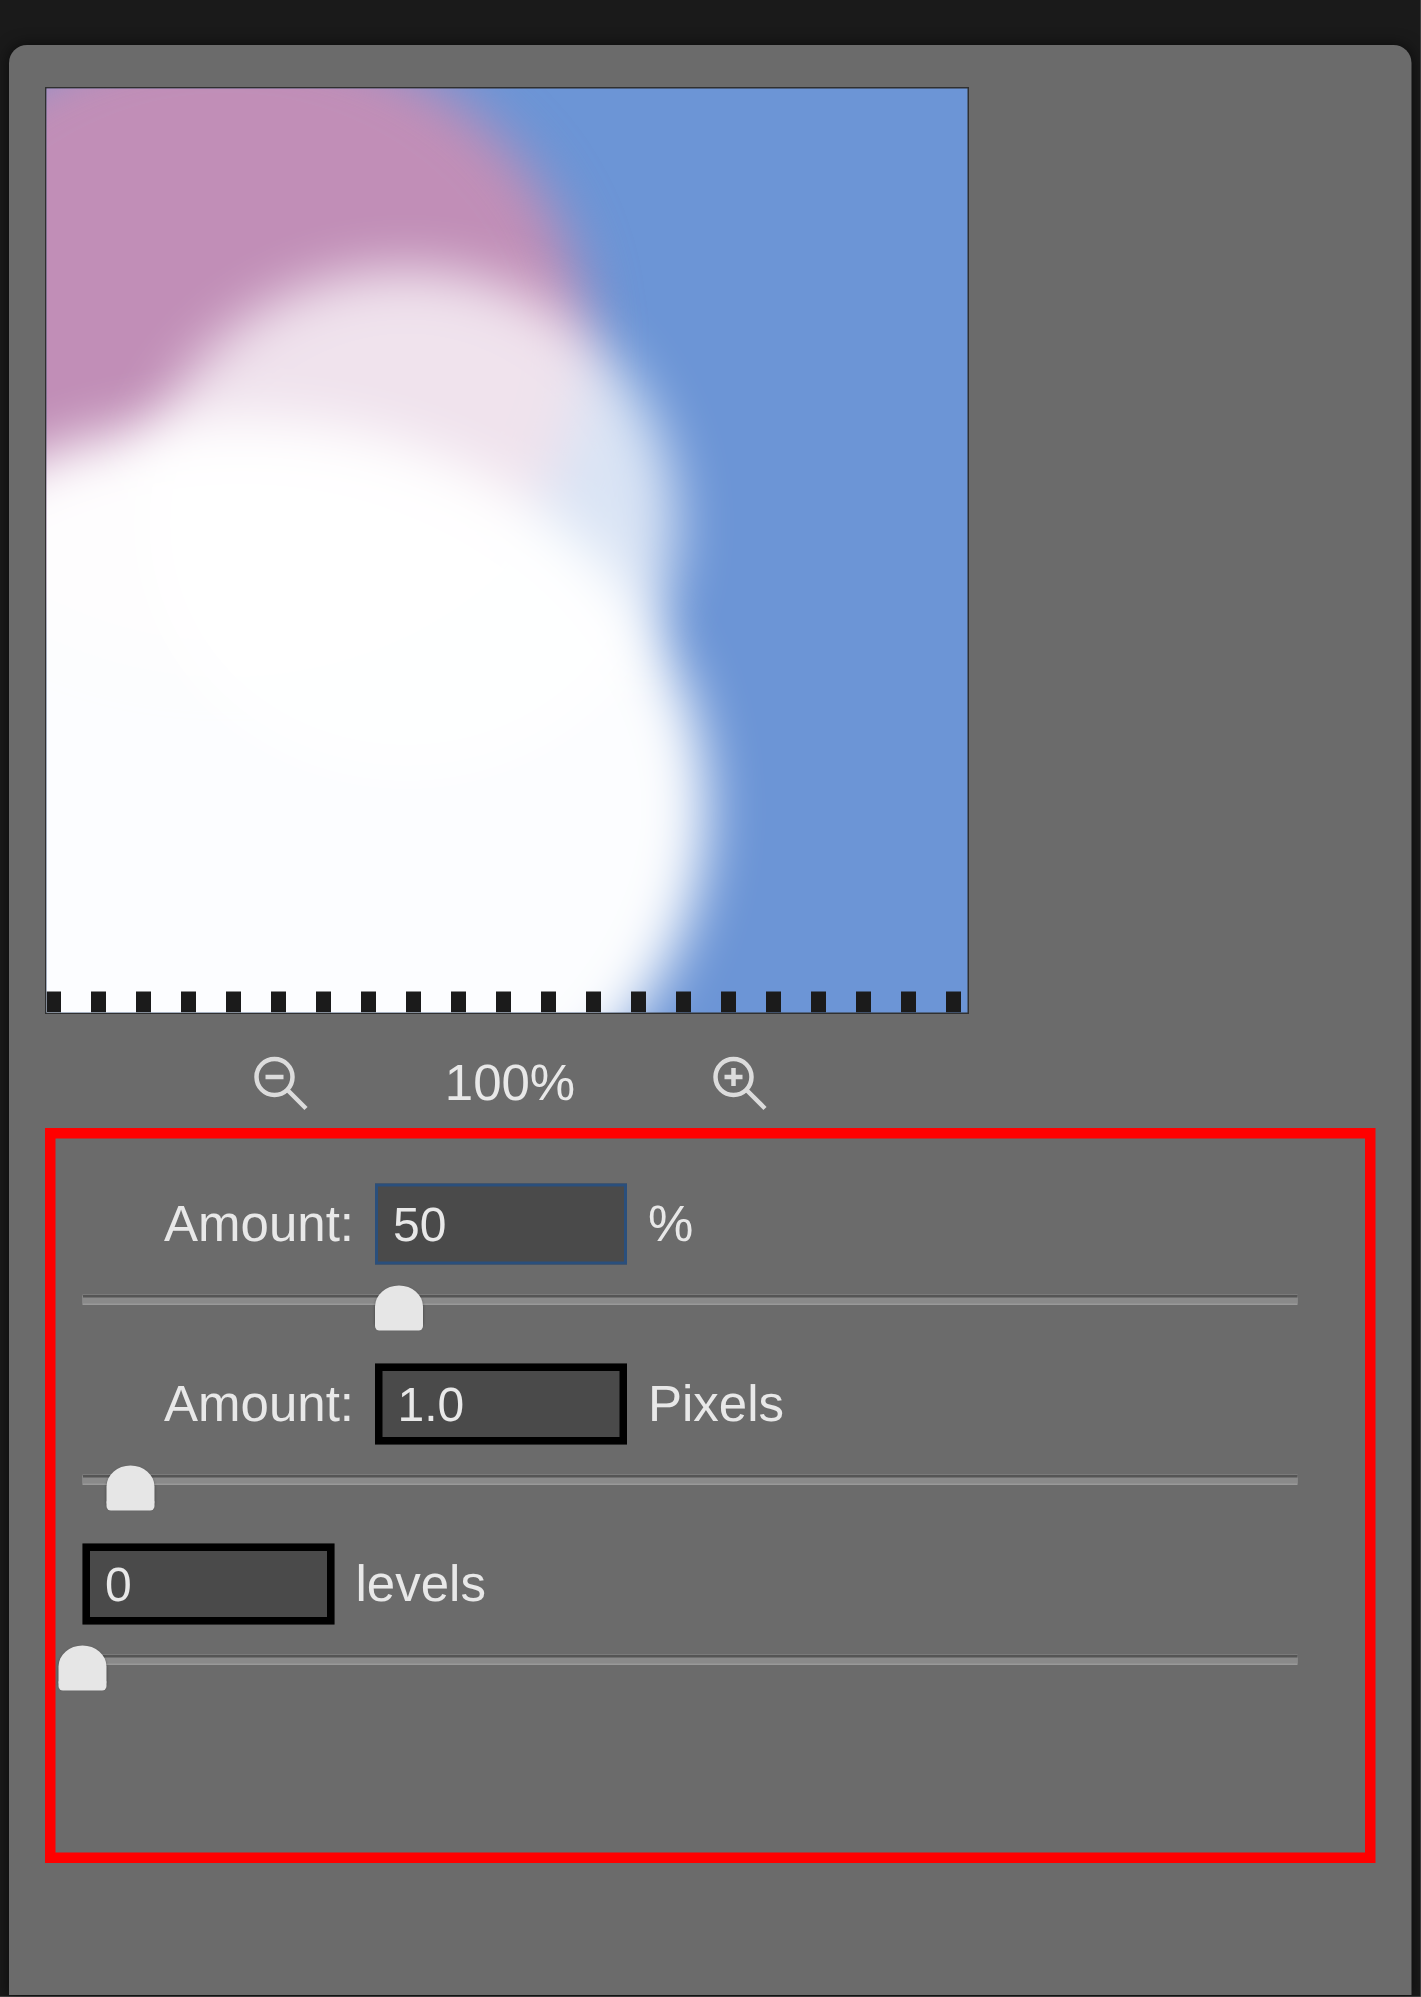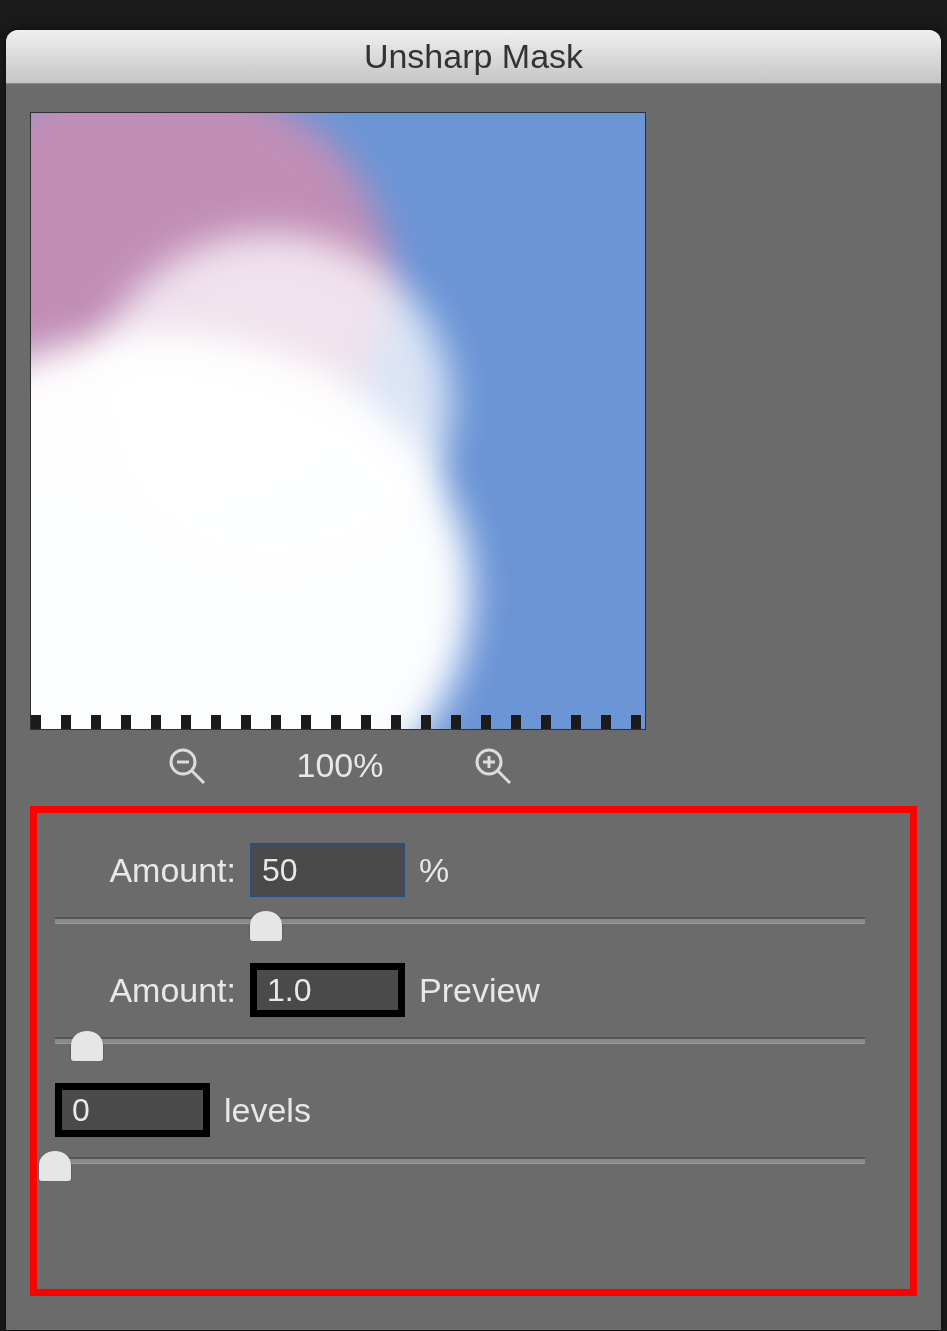--- a/index.html
+++ b/index.html
@@ -47,20 +47,21 @@
     overflow: hidden;
     border: 1px solid #303030;
   }
   .cloud {
     position: absolute;
     border-radius: 50%;
     filter: blur(18px);
   }
   .zoom-row {
     display: flex;
+    align-items: center;
     justify-content: center;
     gap: 90px;
     color: #e8e8e8;
     font-size: 34px;
     margin-top: 16px;
     height: 60px;
   }
   .zoom-icon { width: 40px; height: 40px; position: relative; }
   .side-col {
     display: flex;
@@ -107,29 +108,29 @@
   }
   .param-row {
     display: flex;
     align-items: center;
     color: #e8e8e8;
     font-size: 34px;
     margin-bottom: 10px;
   }
   .param-label { text-align: right; width: 195px; padding-right: 14px; }
   .param-input {
-    width: 155px;
+    width: 168px;
     height: 54px;
     background: #4a4a4a;
     border: 2px solid #2a4f7c;
     color: #e8e8e8;
     font-size: 32px;
     padding: 0 10px;
   }
-  .param-input.plain { border: 7px solid #000000; }
+  .param-input.plain { border: 5px solid #000000; }
   .param-suffix { margin-left: 14px; }
   .slider-track {
     position: relative;
     width: 810px;
     height: 6px;
     background: #8a8a8a;
     box-shadow: 0 2px 0 #555 inset, 0 1px 0 #999;
     margin: 20px 0 40px 0;
   }
   .slider-thumb {
@@ -148,23 +149,20 @@
     bottom:-2px; left:0; width:100%; height:6px;
     background:#e6e6e6;
     border-radius:0 0 3px 3px;
   }
 </style>
 </head>
 <body>
 
 <div class="dialog">
 
-  <div class="titlebar">
-    <span class="titlebar-text">Unsharp Mask</span>
-  </div>
 
   <div class="body">
     <div class="preview-col">
       <div class="preview-box">
         <div class="cloud" style="left:-120px; top:-40px; width:480px; height:420px; background:rgba(230,140,170,0.7);"></div>
         <div class="cloud" style="left:-180px; top:220px; width:620px; height:520px; background:rgba(255,255,255,0.98);"></div>
         <div class="cloud" style="left:60px; top:120px; width:360px; height:340px; background:rgba(255,255,255,0.75);"></div>
         <div style="position:absolute;bottom:0;left:0;width:100%;height:14px;background:repeating-linear-gradient(90deg,#1b1b1b 0 10px,transparent 10px 30px);"></div>
       </div>
 
@@ -197,21 +195,21 @@
       <input class="param-input" value="50" style="">
       <span class="param-suffix">%</span>
     </div>
     <div class="slider-track">
       <div class="slider-thumb" style="left:26%"></div>
     </div>
 
     <div class="param-row">
       <span class="param-label">Amount:</span>
       <input class="param-input plain" value="1.0" style="">
-      <span class="param-suffix">Preview</span>
+      <span class="param-suffix">Pixels</span>
     </div>
     <div class="slider-track">
       <div class="slider-thumb" style="left:4%"></div>
     </div>
 
     <div class="param-row">
       <input class="param-input plain" value="0" style="">
       <span class="param-suffix">levels</span>
     </div>
     <div class="slider-track" style="margin-bottom:0;">

